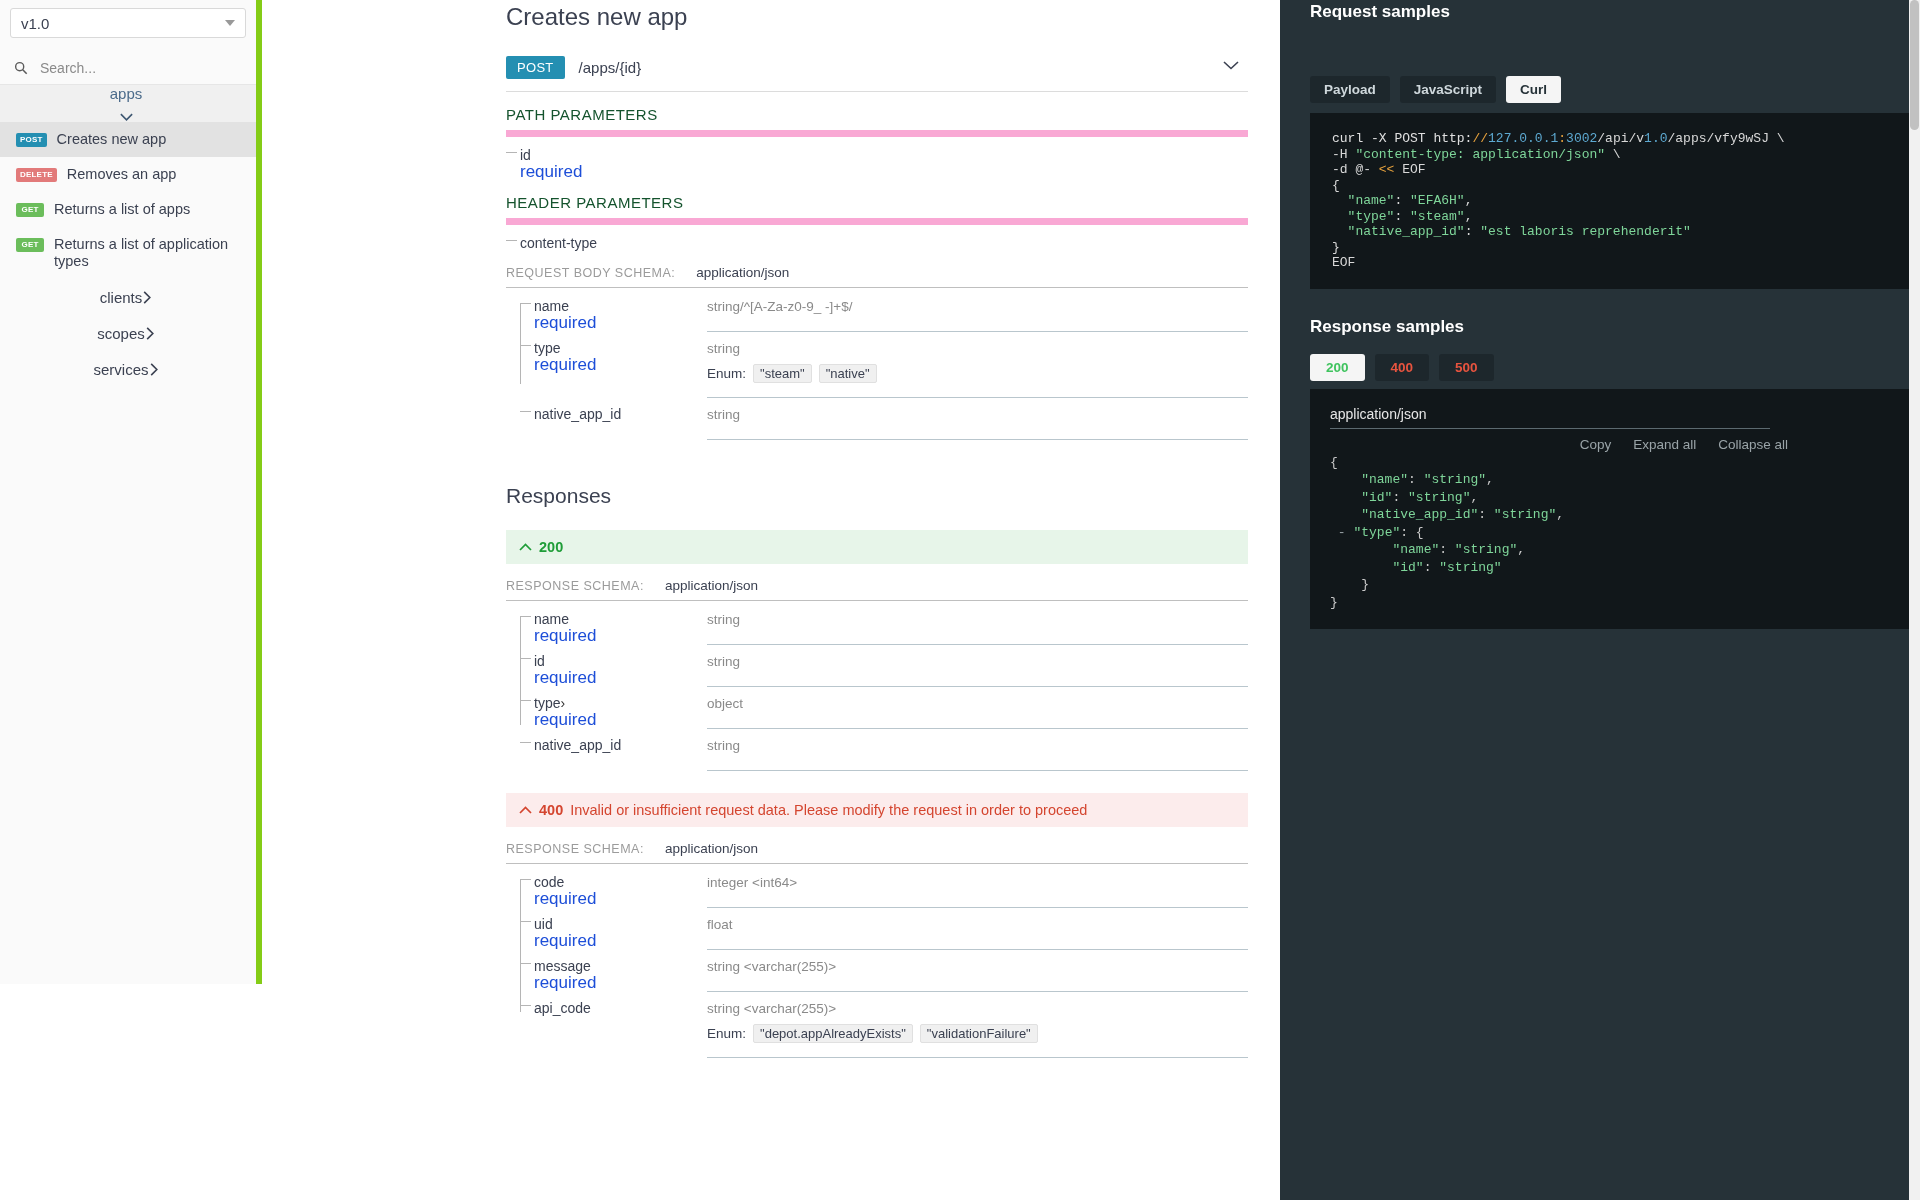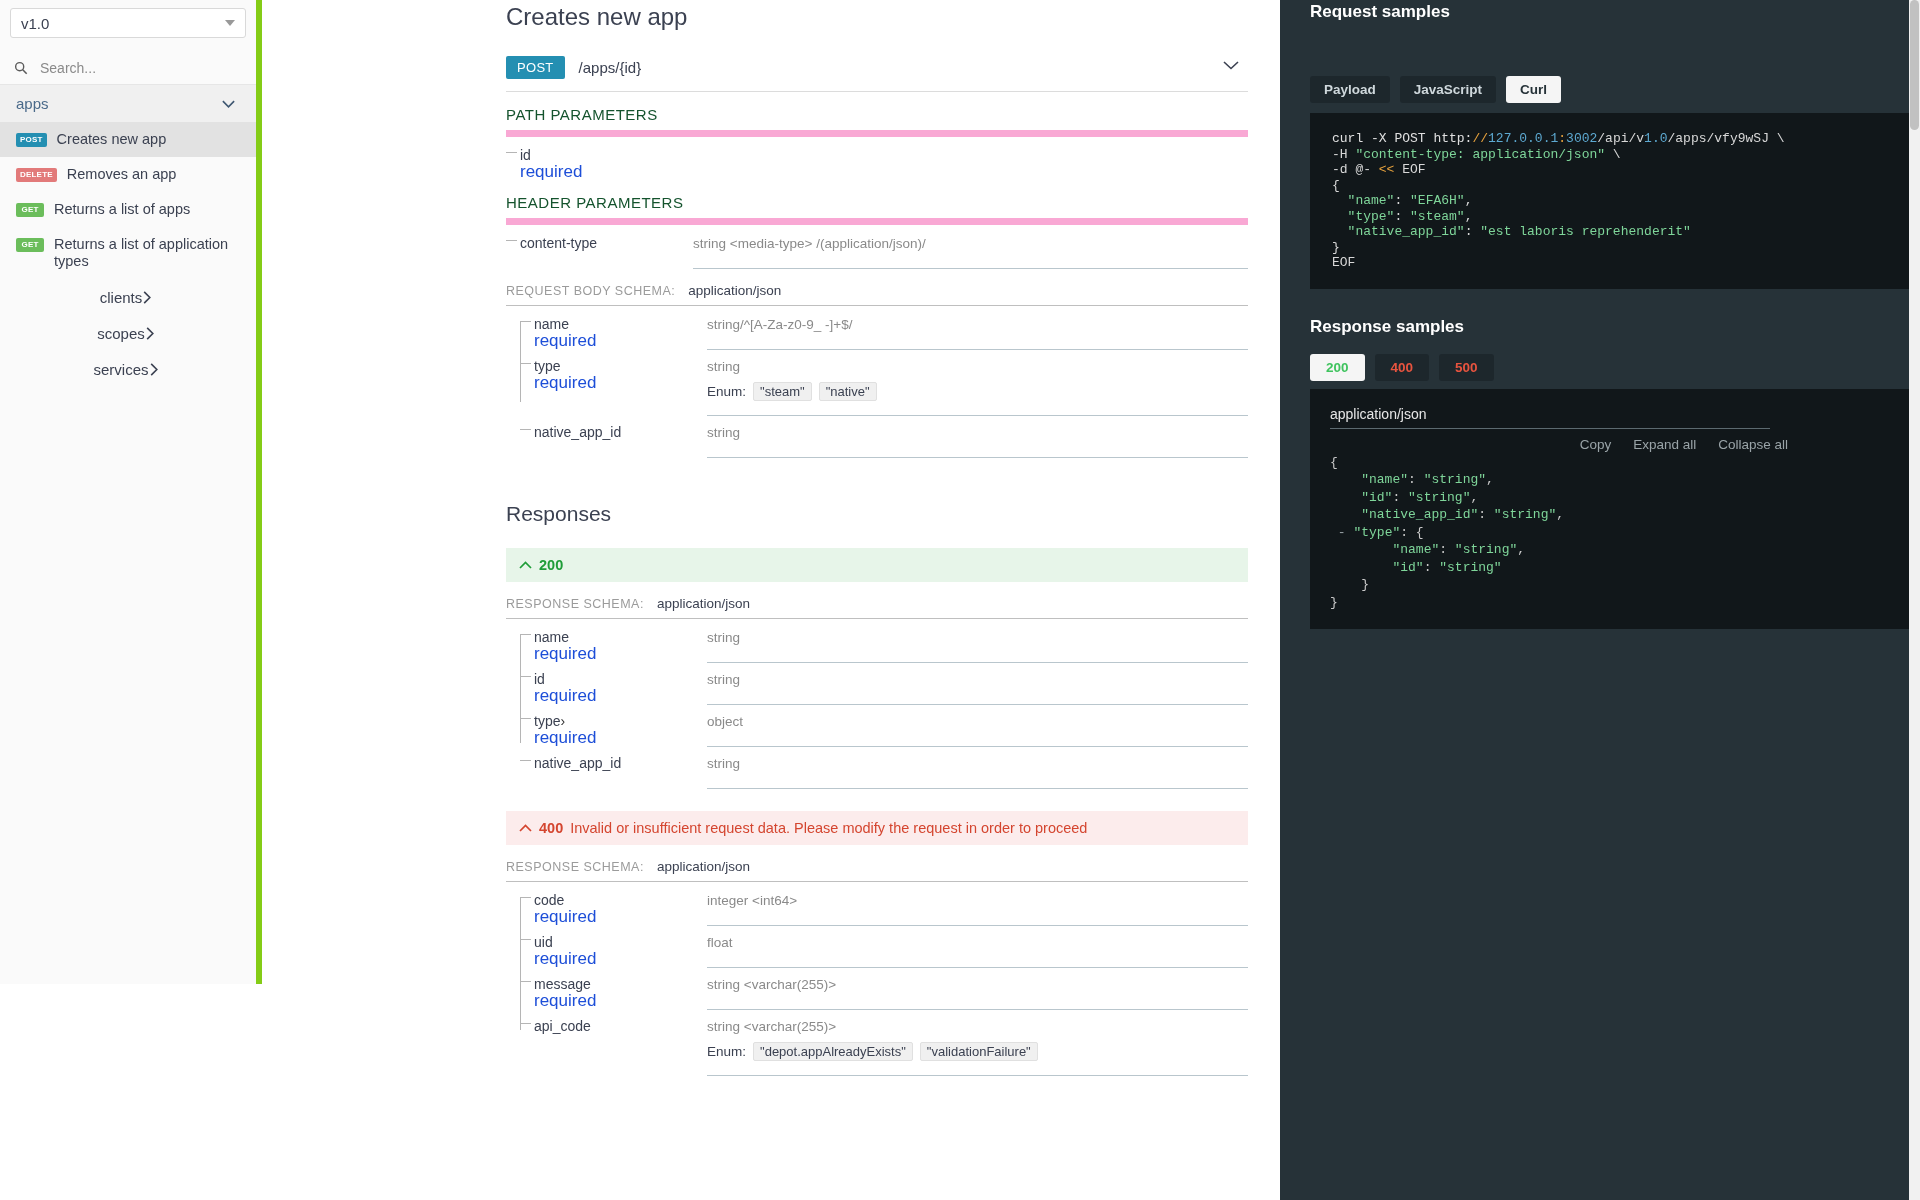--- a/index.html
+++ b/index.html
@@ -61,20 +61,21 @@
     height: 37px;
     display: flex; align-items: center; justify-content: space-between;
     padding: 0 20px 0 16px;
     color: #3e5771;
     font-size: 15px;
     cursor: pointer;
   }
   .group-header.open {
     background: #f0f0f0;
     color: #4a6a8a;
+    flex-direction: column;
   }
   .chev { color: #4a5b6b; font-size: 13px; display:flex; align-items:center; }
   .chev svg { display:block; }
 
   .op-item {
     display: flex; align-items: flex-start;
     padding: 9px 16px 9px 16px;
     font-size: 14.5px;
     color: #3b4151;
     cursor: pointer;
@@ -157,21 +158,21 @@
     letter-spacing: .5px;
     padding: 14px 0 7px 0;
     border-bottom: 7px solid #f9a8d4;
     text-transform: uppercase;
   }
   .schema-label {
     font-size: 12.5px; color: #9b9b9b;
     letter-spacing: .5px;
     padding: 14px 0 7px 0;
     border-bottom: 1px solid #bfbfbf;
-    display: flex; align-items: baseline; gap: 13px;
+    display: flex; align-items: baseline; gap: 21px;
     text-transform: uppercase;
   }
   .schema-label .media { color: #3b4151; font-size: 13.5px; letter-spacing: 0; text-transform: none; }
 
   
   .param-table { margin-top: 2px; }
   .param-row {
     display: flex;
     padding: 8px 0 0 0;
     position: relative;
@@ -420,24 +421,20 @@
               </div>
             </div>
           </div>
 
           <div class="section-label">HEADER PARAMETERS</div>
           <div class="param-table">
             <div class="param-row">
               <div class="param-left">
                 <span class="tree"></span>
                 <span class="pname">content-type</span>
-              </div>
-              <div class="param-right">
-                <span class="ptype">string &lt;media-type&gt;</span>
-                <span class="ptype pattern">/(application/json)/</span>
               </div>
             </div>
           </div>
 
           <div class="schema-label">
             <span>REQUEST BODY SCHEMA:</span>
             <span class="media">application/json</span>
           </div>
           <div class="param-table" style="position:relative;padding-left:14px;">
             <div class="tree-vline" style="left:14px;top:14px;bottom:56px;"></div>

